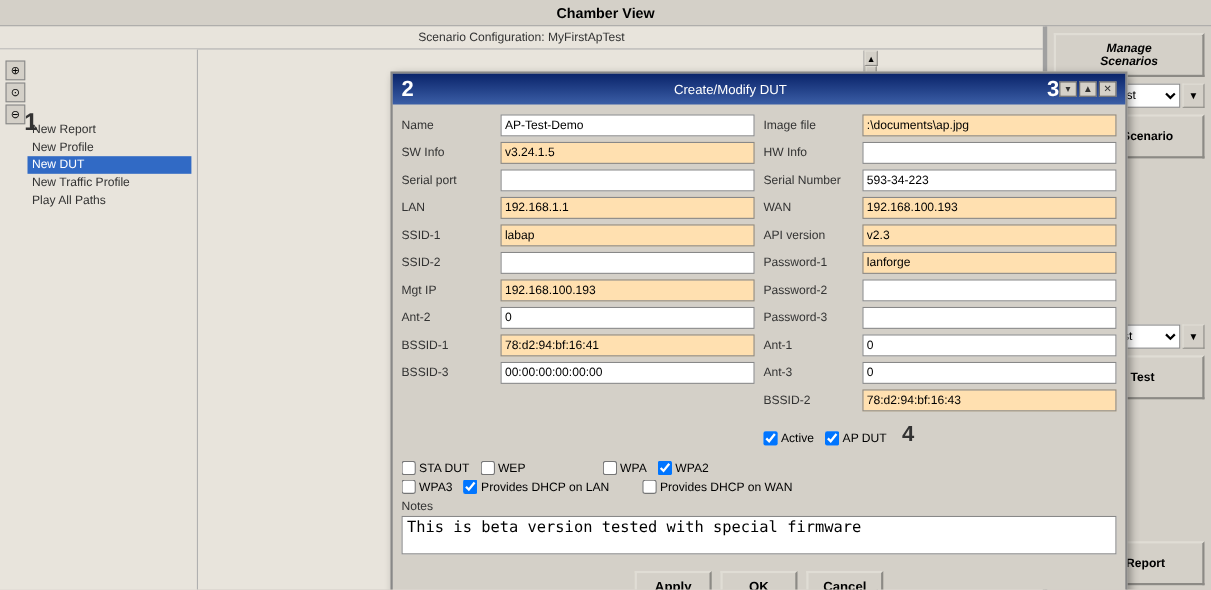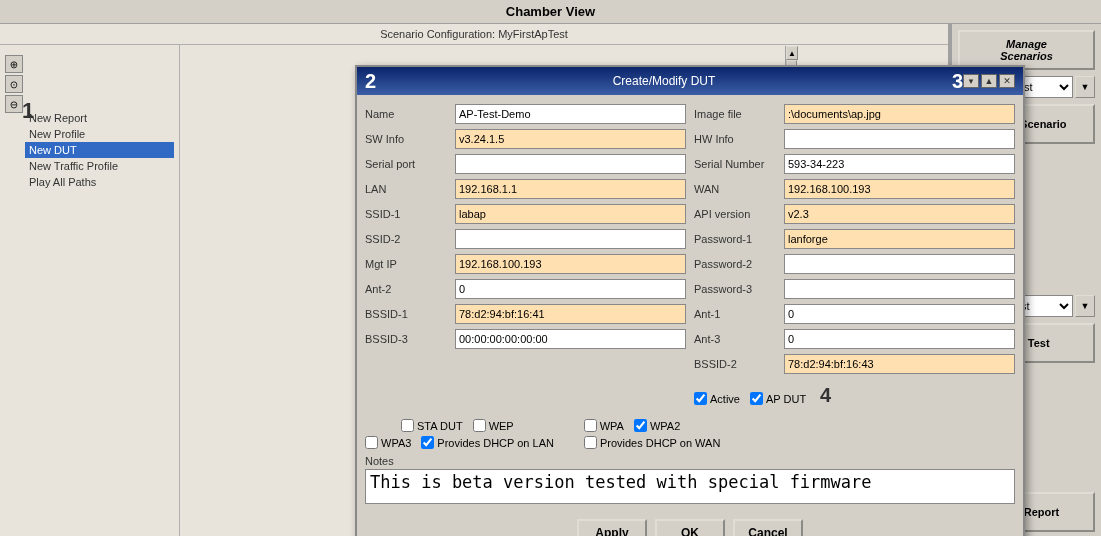--- a/index.html
+++ b/index.html
@@ -207,21 +207,21 @@
       color: #333;
       margin-bottom: 2px;
     }
 
     .notes-textarea {
       width: 100%;
       height: 35px;
       border: 1px solid #888;
       background: white;
       padding: 2px 4px;
-      font-size: 17px;
+      font-size: 14px;
       resize: none;
     }
 
     
     .dialog-footer {
       display: flex;
       justify-content: center;
       gap: 8px;
       padding: 8px;
       margin-top: 4px;
@@ -485,21 +485,21 @@
                     <div class="checkbox-item">
                       <input type="checkbox" checked="" style="">
                       <span>AP DUT</span>
                     </div>
                     <div class="number-badge" style="font-size:20px; margin-left:4px;">4</div>
                   </div>
                 </div>
               </div>
             </div>
 
-            <div class="checkbox-row" style="margin-top:4px;margin-left:36px;">
+            <div class="checkbox-row" style="margin-top:4px;">
               <div class="checkbox-item">
                 <input type="checkbox" style="">
                 <span>STA DUT</span>
               </div>
               <div class="checkbox-item">
                 <input type="checkbox" style="">
                 <span>WEP</span>
               </div>
               <div class="checkbox-item" style="margin-left:60px;">
                 <input type="checkbox" style="">

